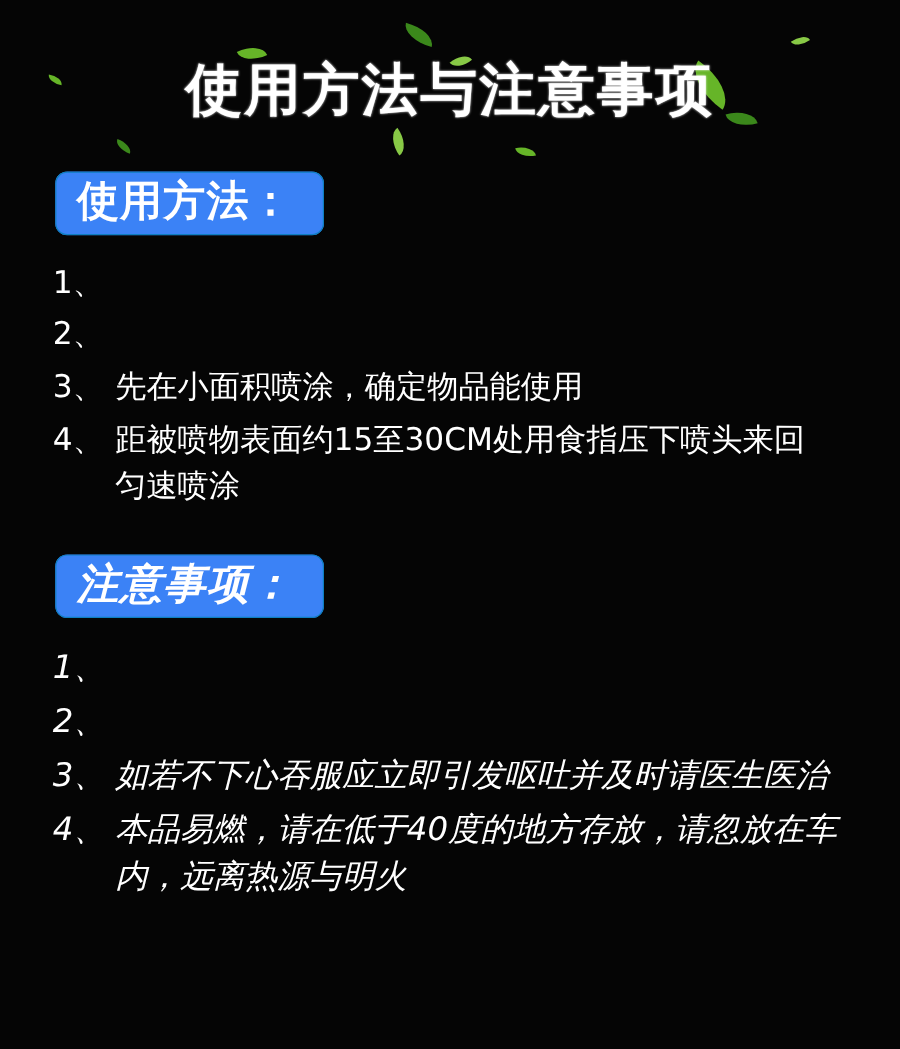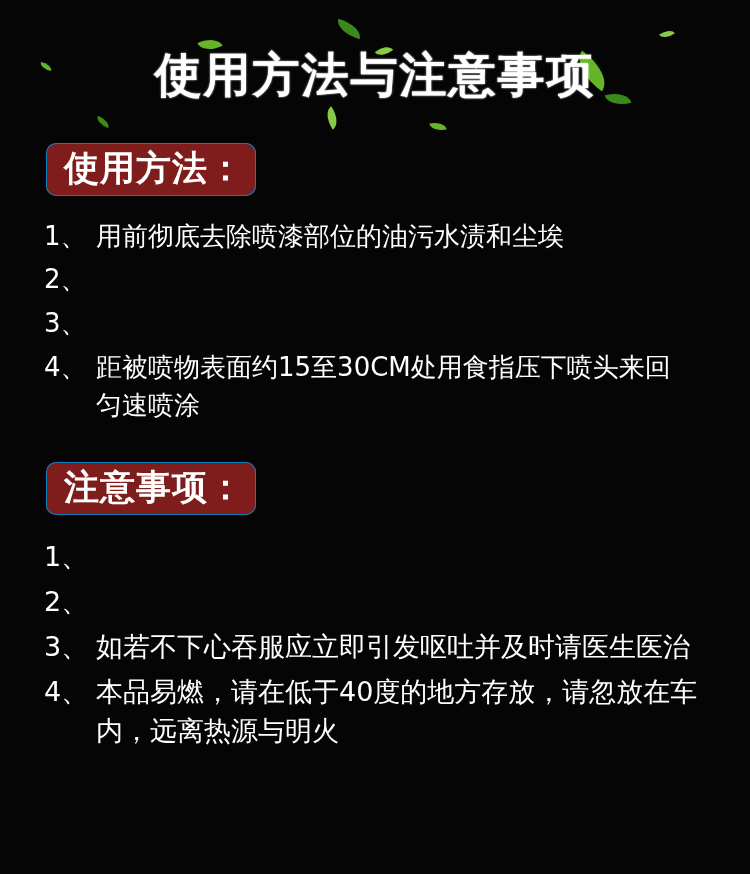--- a/index.html
+++ b/index.html
@@ -52,28 +52,28 @@
     text-shadow: 0 0 2px #fff;
     text-align: center;
   }
 
   .section {
     position: absolute;
     left: 0;
     width: 750px;
   }
   .section-usage { top: 143px; }
-  .section-caution { top: 462px; }
+  .section-caution { top: 462px; font-style: italic; }
 
   .section-head {
     margin-left: 46px;
     display: inline-block;
-    background: #7f1d1d;
+    background: #3b82f6;
     border-radius: 10px;
-    padding: 7px 12px 9px 18px;
+    padding: 7px 26px 9px 18px;
     box-shadow: 0 0 0 1px #0d7fc0 inset;
     text-align: center;
   }
   .section-head .label {
     font-size: 35px;
     font-weight: bold;
     color: #ffffff;
     font-family: "DejaVu Sans", "Liberation Sans", sans-serif;
     letter-spacing: 1px;
     line-height: 1.05;
@@ -127,27 +127,27 @@
     <span class="main-title">使用方法与注意事项</span>
   </div>
 
   <div class="section section-usage">
     <div class="section-head">
       <span class="label">使用方法：</span>
     </div>
     <ul class="items">
       <li class="item">
         <span class="num">1、</span>
-        <span class="text">用前彻底去除喷漆部位的油污水渍和尘埃</span>
       </li>
       <li class="item">
         <span class="num">2、</span>
       </li>
       <li class="item">
         <span class="num">3、</span>
+        <span class="text">先在小面积喷涂，确定物品能使用</span>
       </li>
       <li class="item">
         <span class="num">4、</span>
         <span class="text">距被喷物表面约15至30CM处用食指压下喷头来回
 匀速喷涂</span>
       </li>
     </ul>
   </div>
 
   <div class="section section-caution">

